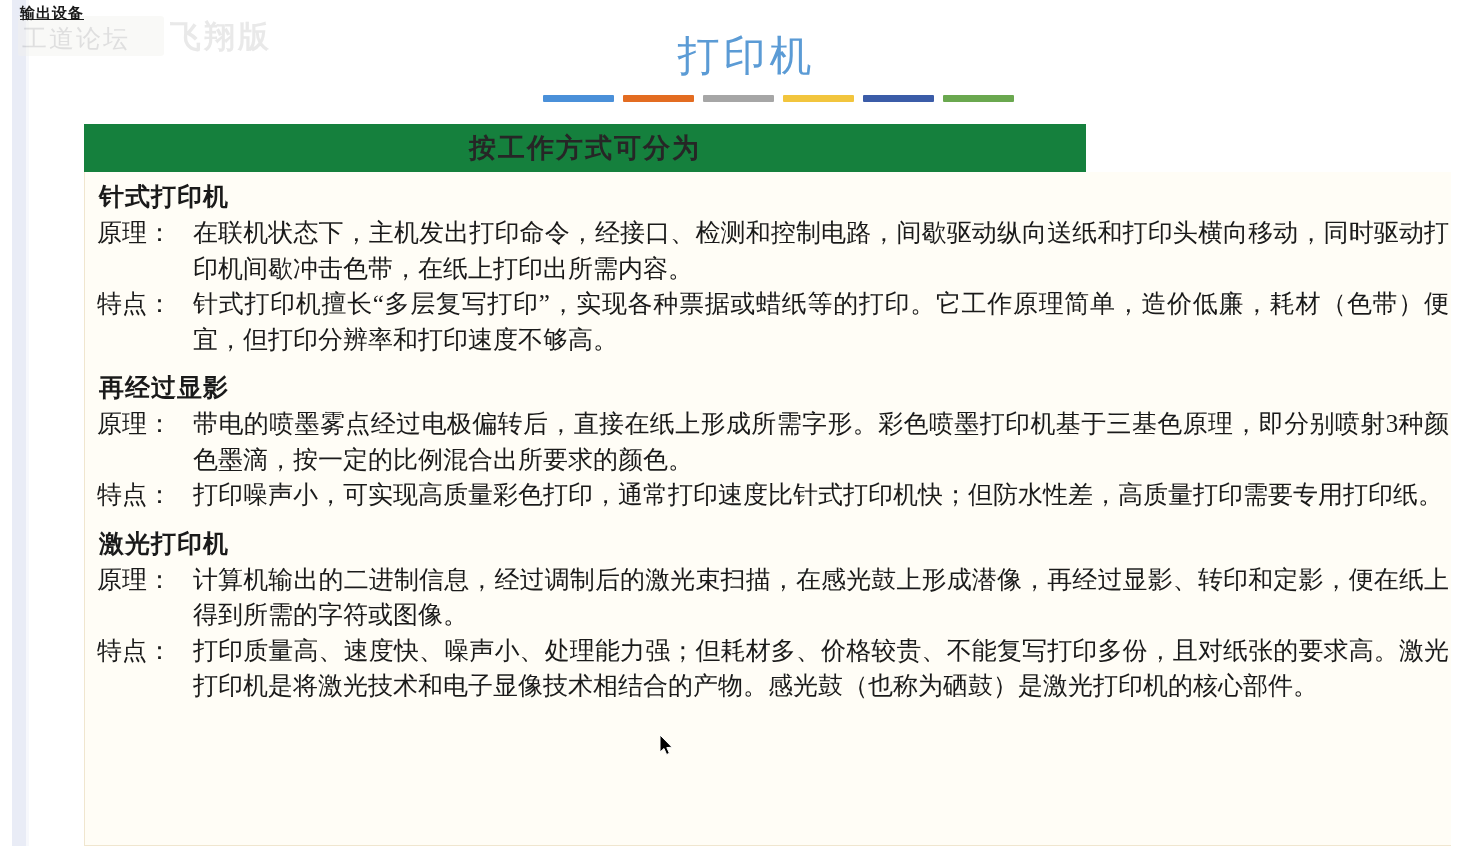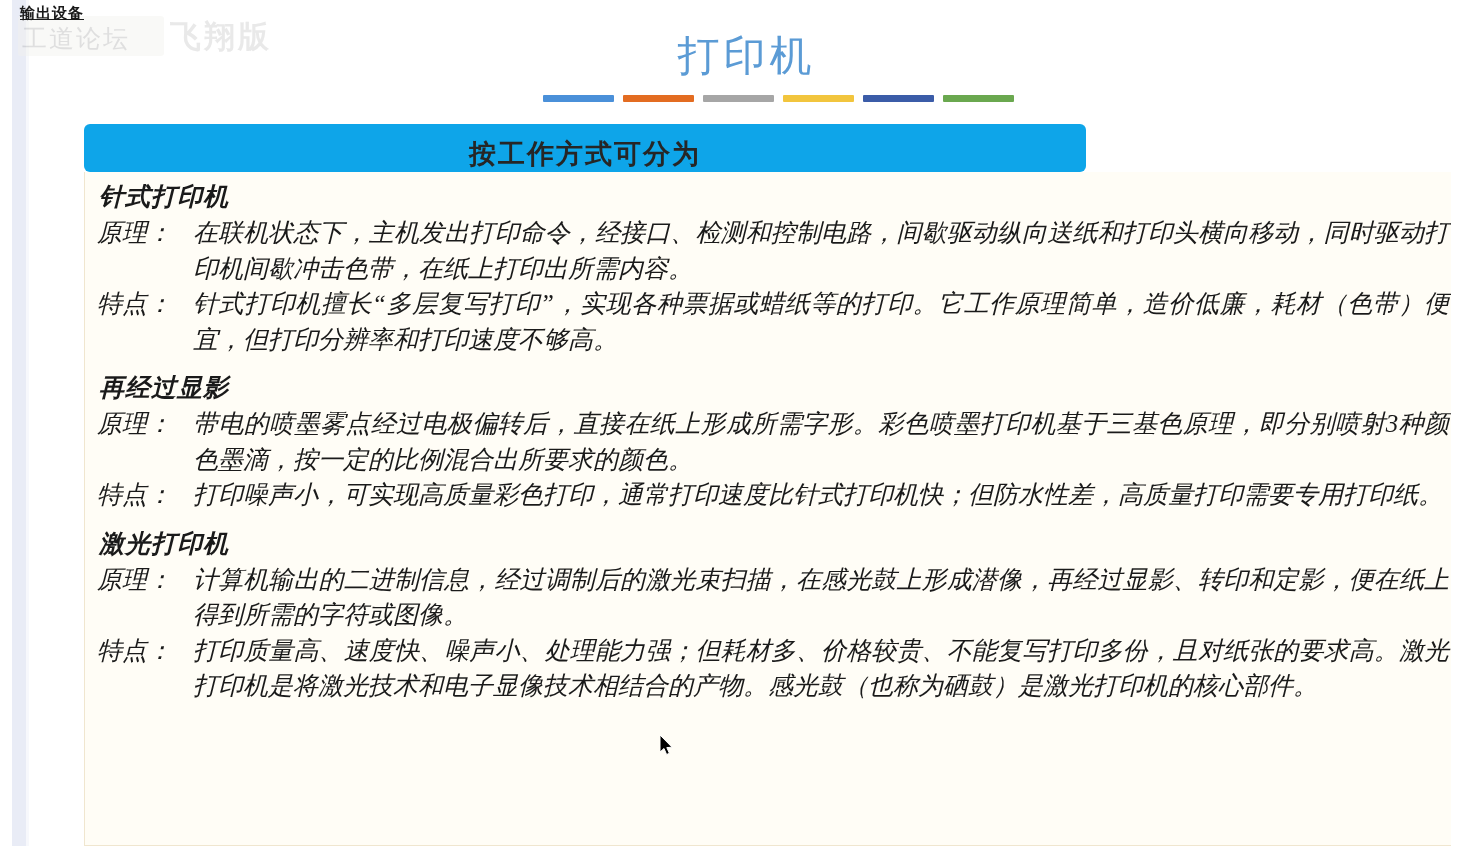--- a/index.html
+++ b/index.html
@@ -124,25 +124,24 @@
     border-radius: 1px;
   }
 
   
   .subtitle-band {
     position: absolute;
     left: 72px;
     top: 124px;
     width: 1002px;
     height: 48px;
-    background: #0ea5e9;
+    background: #15803d;
     display: flex;
-    align-items: flex-end;
+    align-items: center;
     justify-content: center;
-    border-radius: 6px;
   }
   .subtitle-band .txt {
     font-family: "Liberation Sans", "DejaVu Sans", sans-serif;
     font-size: 27px;
     font-weight: bold;
     color: #262626;
     letter-spacing: 2px;
   }
 
   
@@ -150,21 +149,20 @@
     position: absolute;
     left: 72px;
     top: 172px;
     width: 1382px;
     height: 674px;
     background: #fffdf6;
     border: 1px solid #f0e6cf;
     border-top: none;
     box-sizing: border-box;
     padding: 8px 16px 0 12px;
-    font-style: italic;
   }
   .section {
     margin-bottom: 14px;
   }
   .sec-head {
     font-family: "Liberation Sans", "DejaVu Sans", sans-serif;
     font-size: 25px;
     font-weight: bold;
     color: #1a1a1a;
     margin: 0 0 2px 2px;

